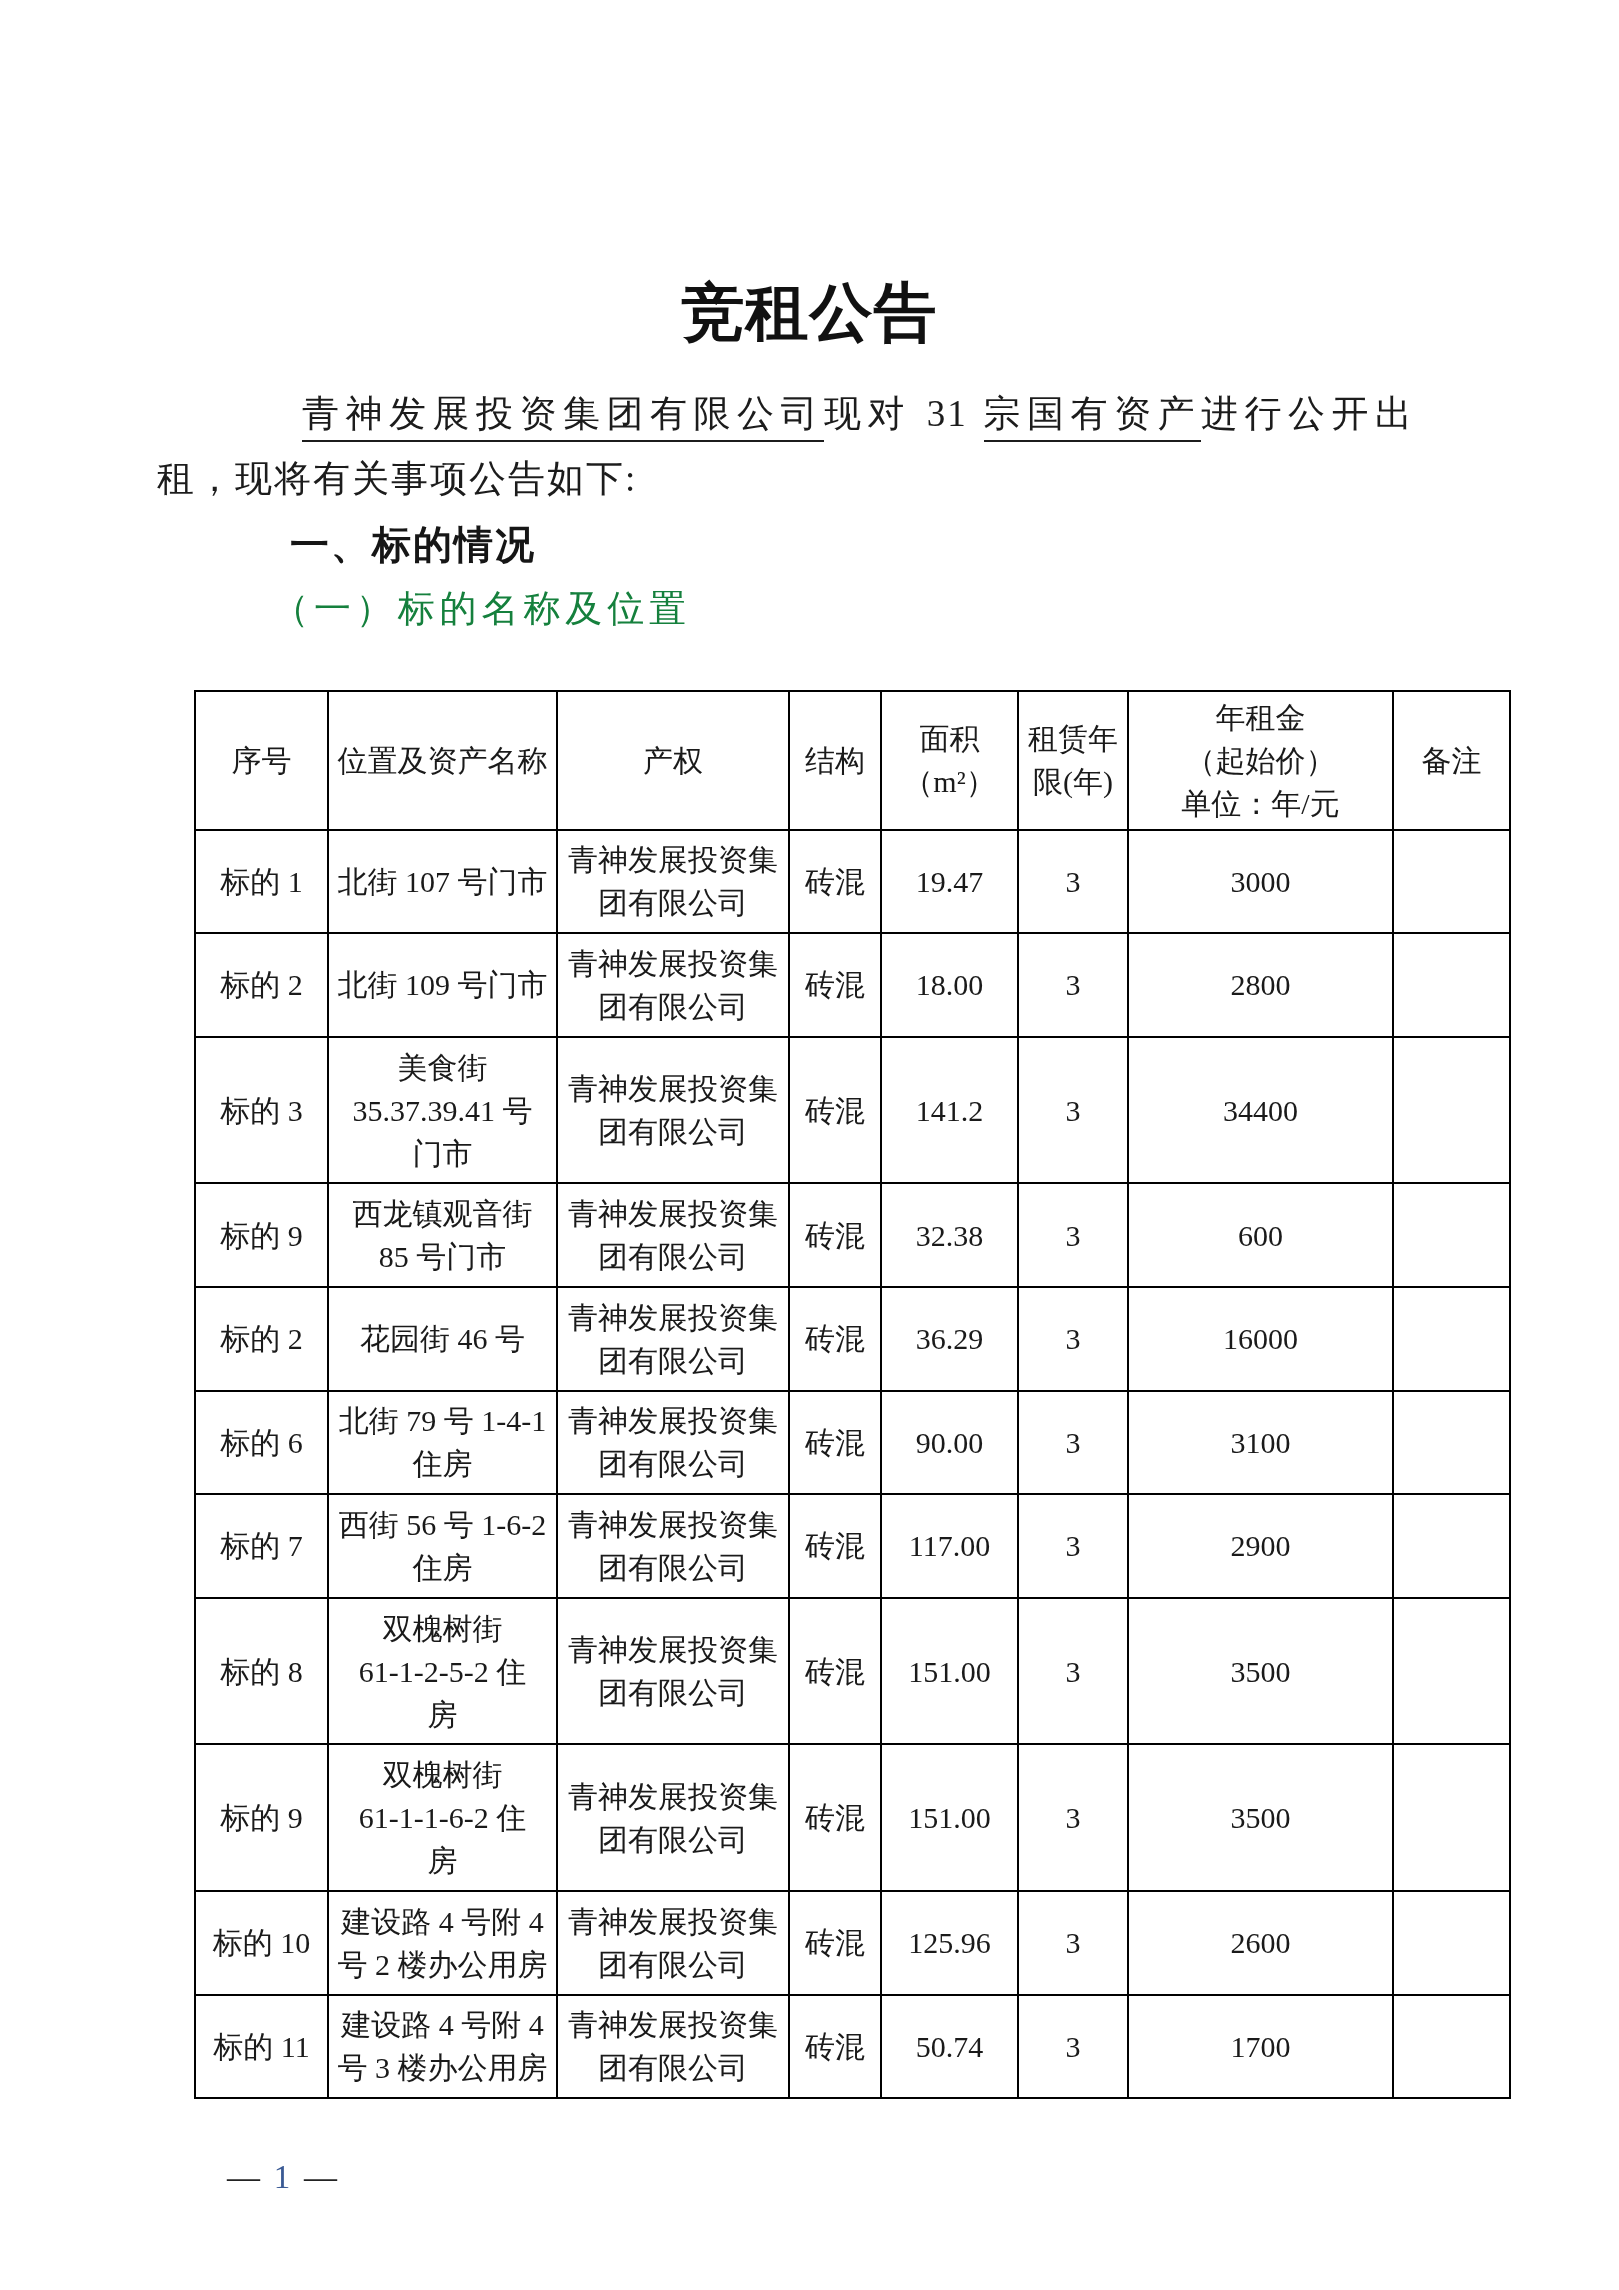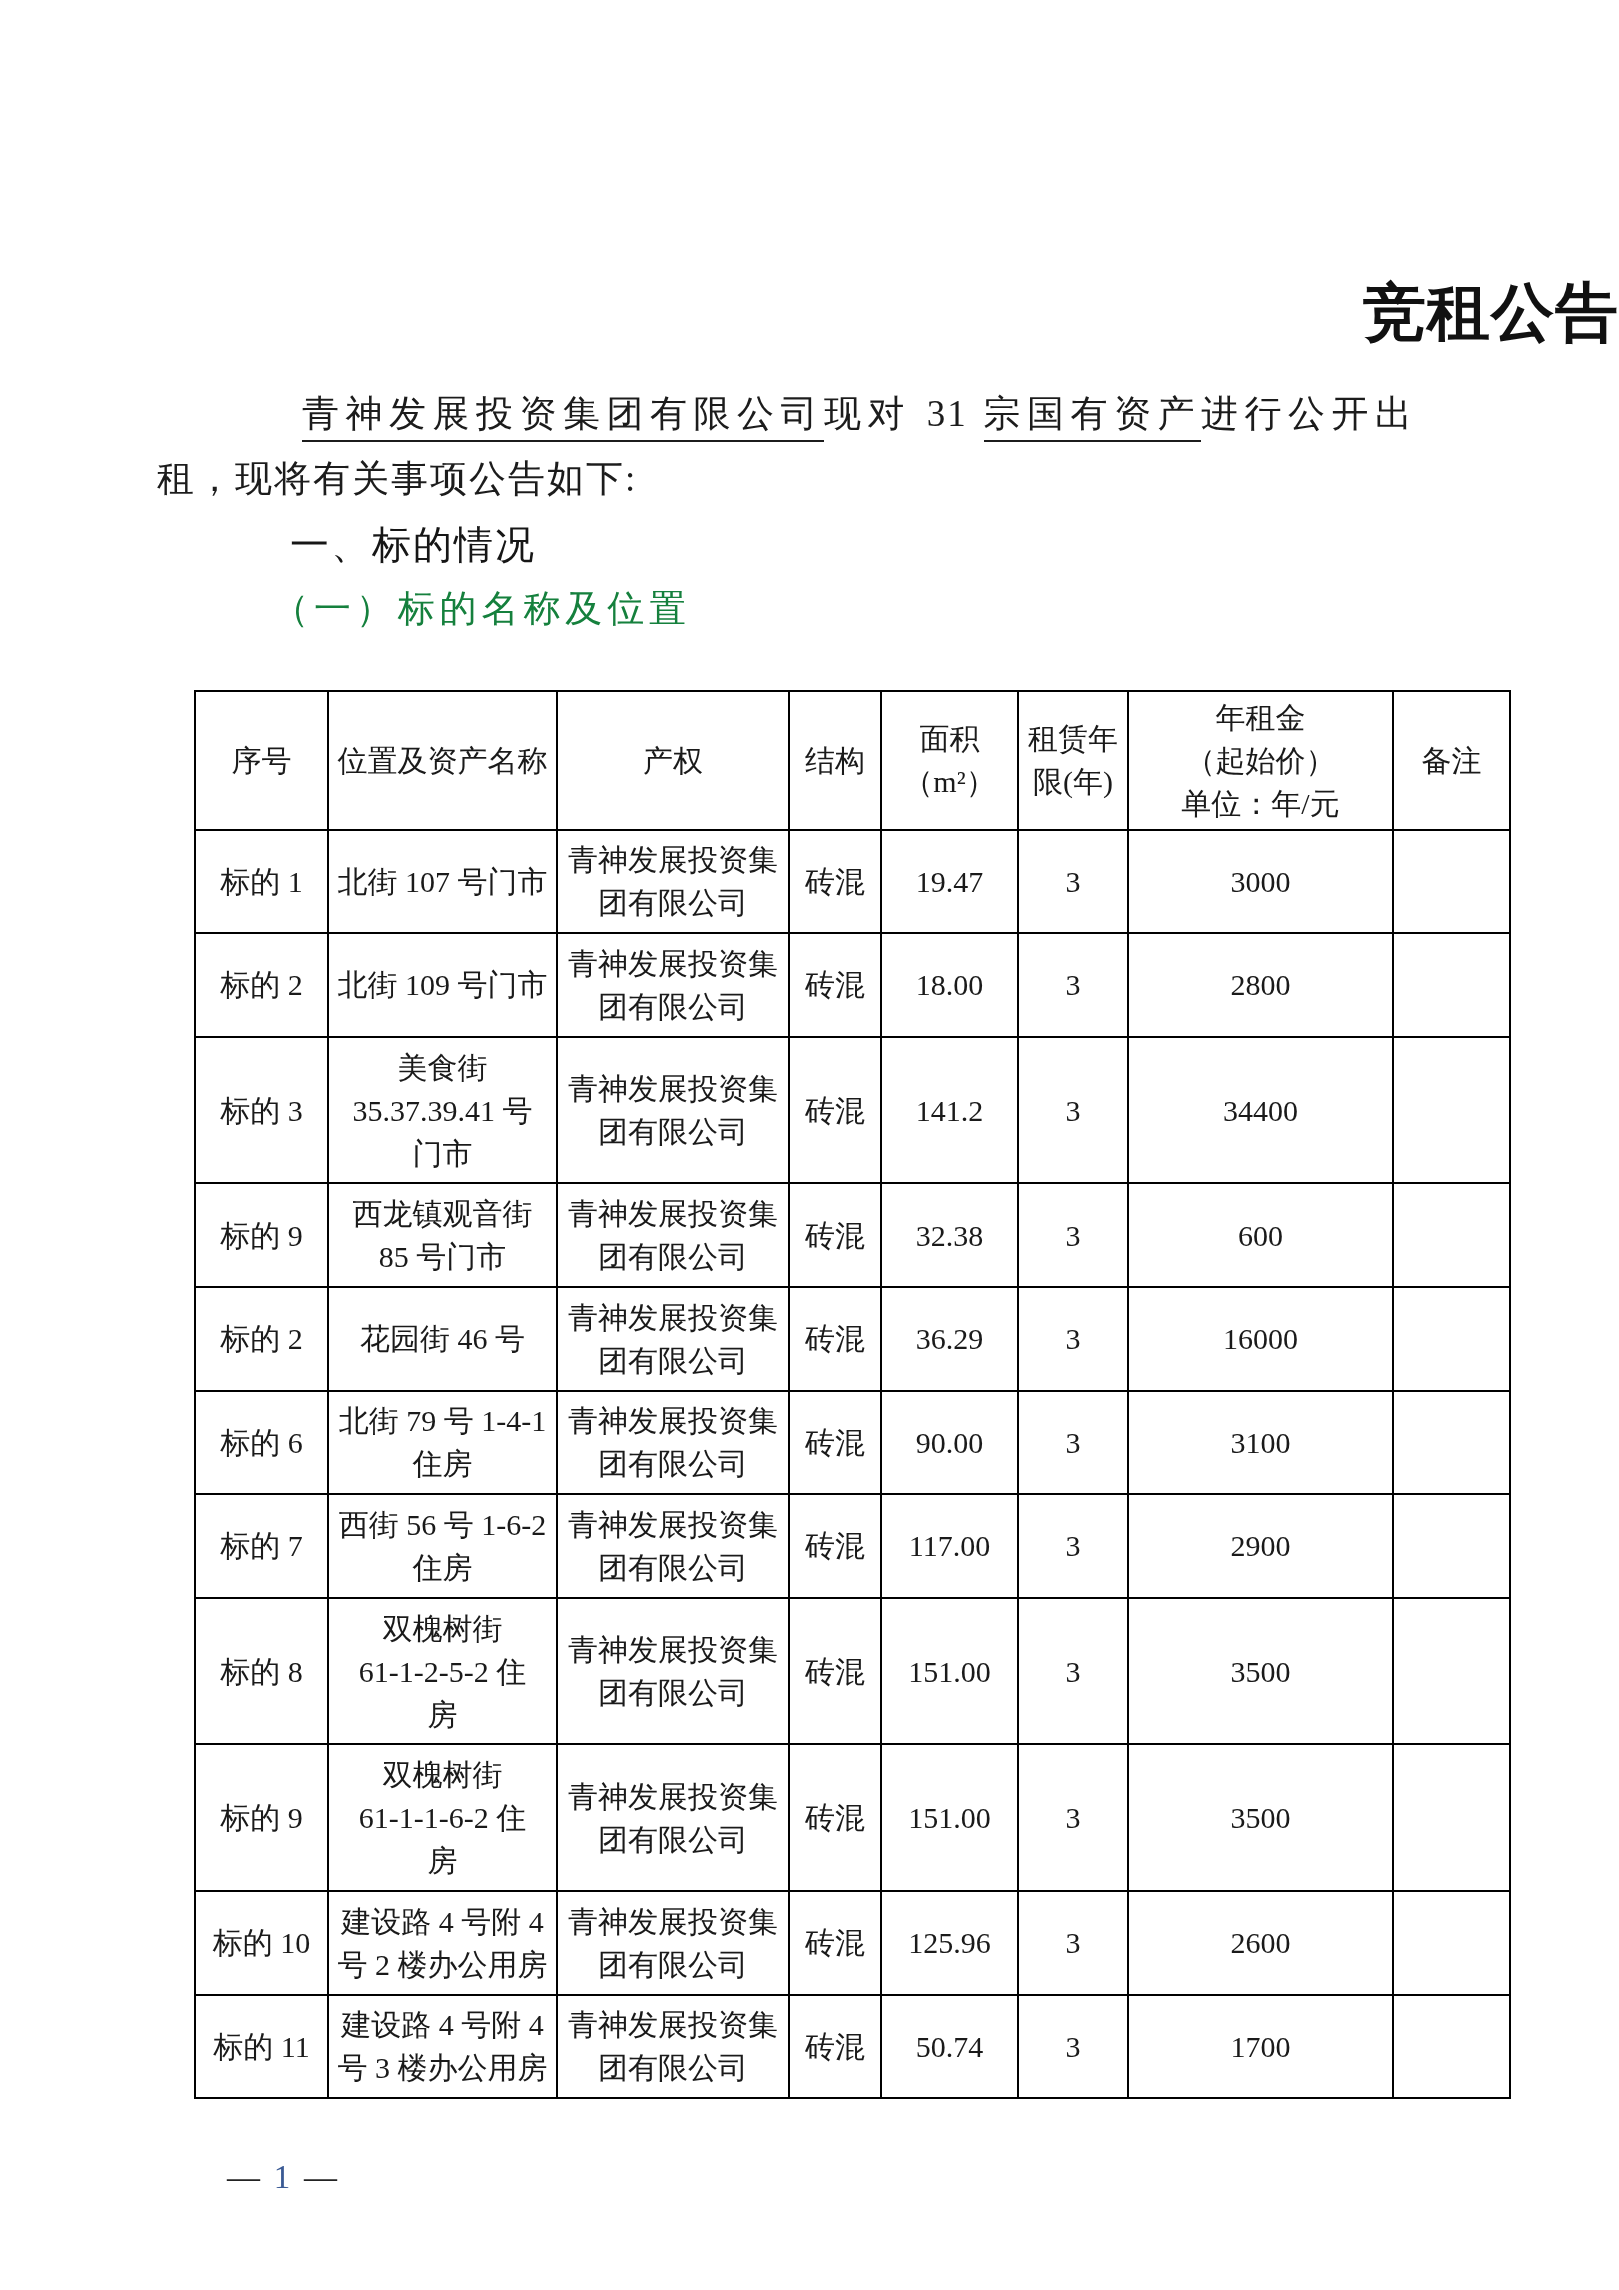--- a/index.html
+++ b/index.html
@@ -10,21 +10,21 @@
     height: 2291px;
     margin: 0 auto;
     background: #ffffff;
     color: #1c1c1c;
     font-family: "Liberation Serif", "DejaVu Serif", serif;
     overflow: hidden;
   }
   
   .doc-title {
     margin-top: 276px;
-    text-align: right;
+    text-align: center;
     font-size: 63px;
     line-height: 74px;
     font-weight: bold;
     letter-spacing: 1px;
     color: #111;
   }
   
   .intro {
     margin-left: 157px;
     width: 1257px;
@@ -41,21 +41,21 @@
   .intro-line-1 .u {
     border-bottom: 2.9px solid #1c1c1c;
     padding-bottom: 6px;
   }
   .intro-line-2 { text-align: left; }
   
   .section-heading {
     margin-left: 290px;
     margin-top: 9.8px;
     font-family: "Liberation Sans", "DejaVu Sans", sans-serif;
-    font-weight: normal;
+    font-weight: bold;
     font-size: 39px;
     line-height: 47px;
     letter-spacing: 2px;
     color: #161616;
   }
   .subsection-heading {
     margin-left: 272px;
     margin-top: 16px;
     font-size: 37px;
     line-height: 49px;

